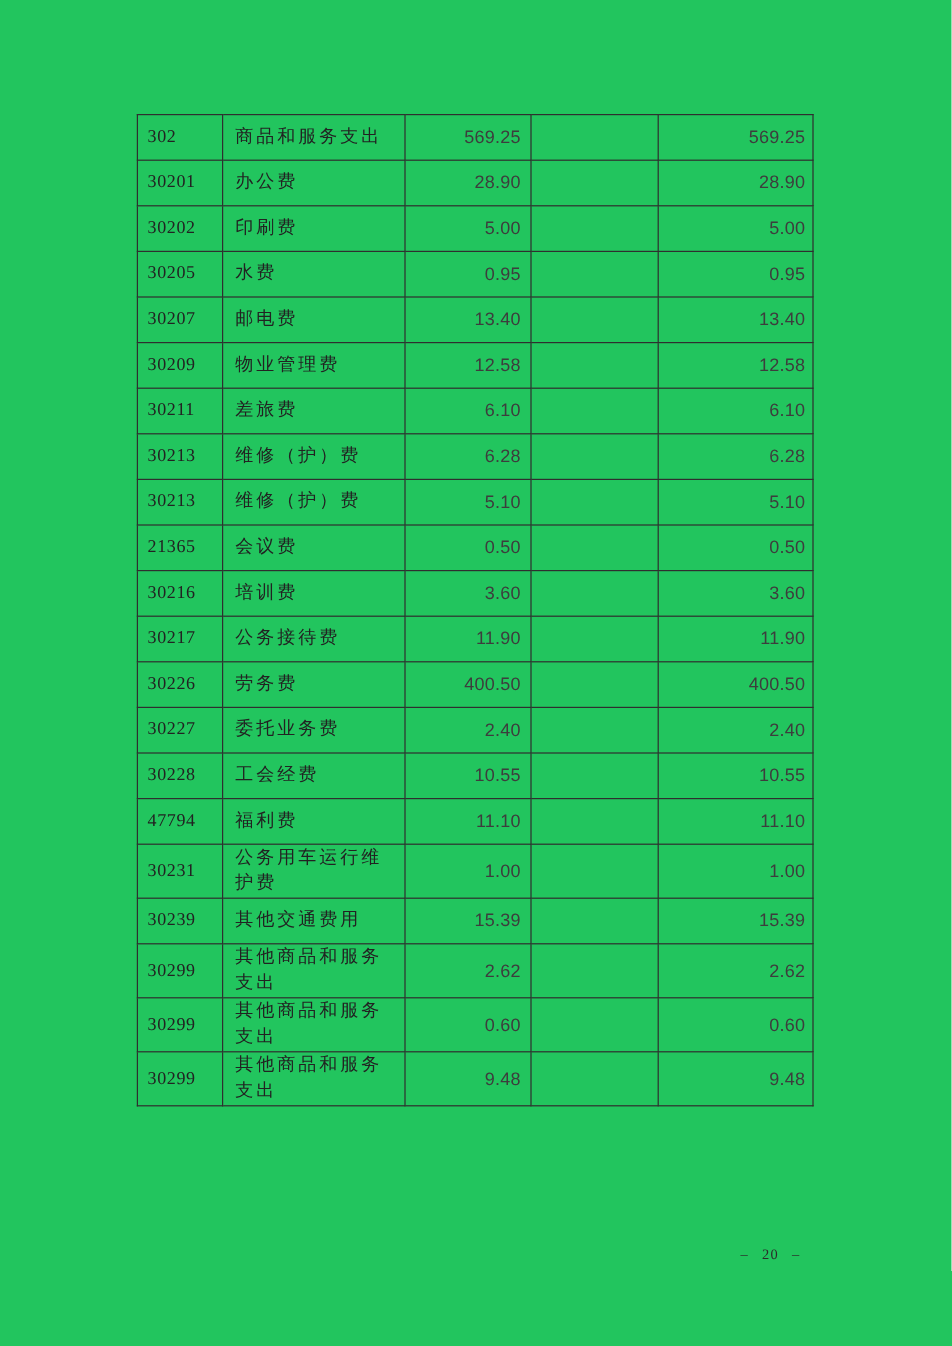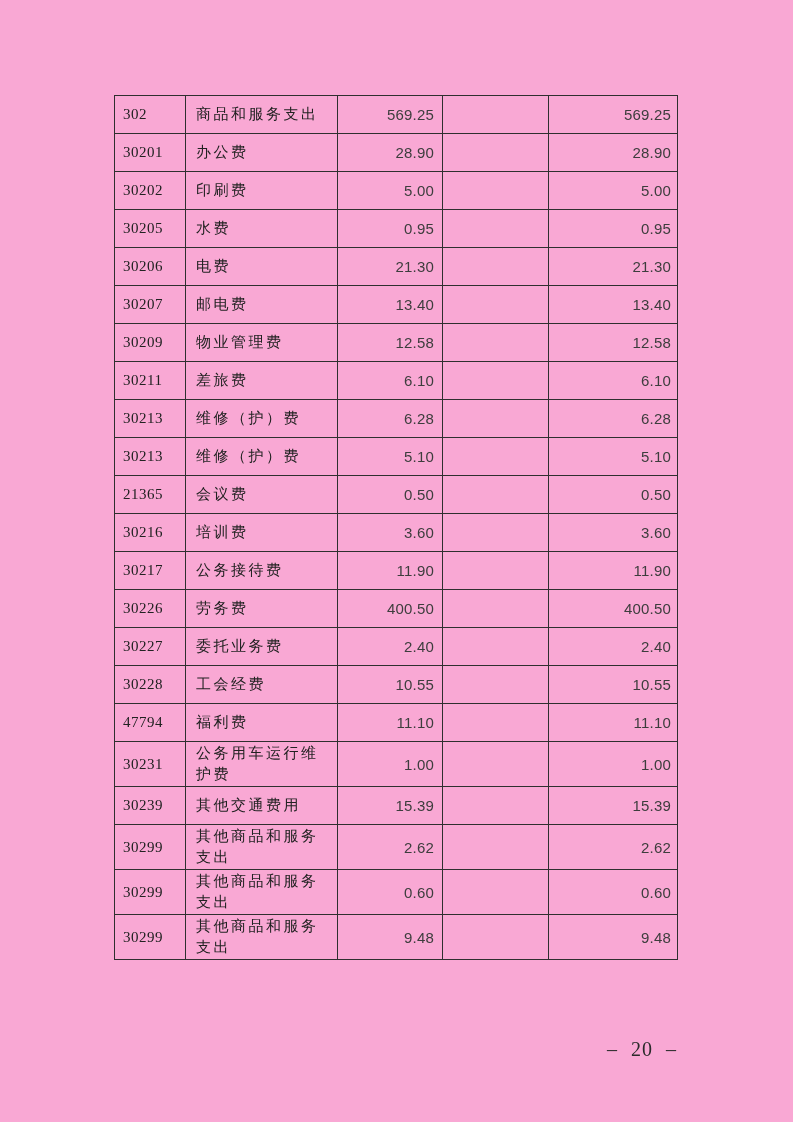--- a/index.html
+++ b/index.html
@@ -4,21 +4,21 @@
 <style>
   html, body {
     margin: 0;
     padding: 0;
     background: #ffffff;
   }
   .page {
     position: relative;
     width: 793px;
     height: 1122px;
-    background: #f9a8d4;
+    background: #22c55e;
     overflow: hidden;
     font-family: "Liberation Serif", "DejaVu Serif", serif;
     color: #222222;
   }
   table.budget-table {
     position: absolute;
     left: 114px;
     top: 95px;
     width: 563px;
     border-collapse: collapse;
@@ -60,21 +60,21 @@
   }
   td.cell-empty {
     
   }
   .page-footer {
     position: absolute;
     top: 1038px;
     left: 606px;
     width: 72px;
     text-align: center;
-    font-size: 20px;
+    font-size: 12px;
     letter-spacing: 1px;
     word-spacing: 7px;
     color: #2b2b2b;
     font-family: "Liberation Serif", "DejaVu Serif", serif;
   }
 </style>
 </head>
 <body>
 
 <div class="page">
@@ -110,27 +110,20 @@
           <td class="cell-num cell-num-last">5.00</td>
         </tr>
         <tr>
           <td class="cell-code">30205</td>
           <td class="cell-name">水费</td>
           <td class="cell-num">0.95</td>
           <td class="cell-empty"></td>
           <td class="cell-num cell-num-last">0.95</td>
         </tr>
         <tr>
-          <td class="cell-code">30206</td>
-          <td class="cell-name">电费</td>
-          <td class="cell-num">21.30</td>
-          <td class="cell-empty"></td>
-          <td class="cell-num cell-num-last">21.30</td>
-        </tr>
-        <tr>
           <td class="cell-code">30207</td>
           <td class="cell-name">邮电费</td>
           <td class="cell-num">13.40</td>
           <td class="cell-empty"></td>
           <td class="cell-num cell-num-last">13.40</td>
         </tr>
         <tr>
           <td class="cell-code">30209</td>
           <td class="cell-name">物业管理费</td>
           <td class="cell-num">12.58</td>

